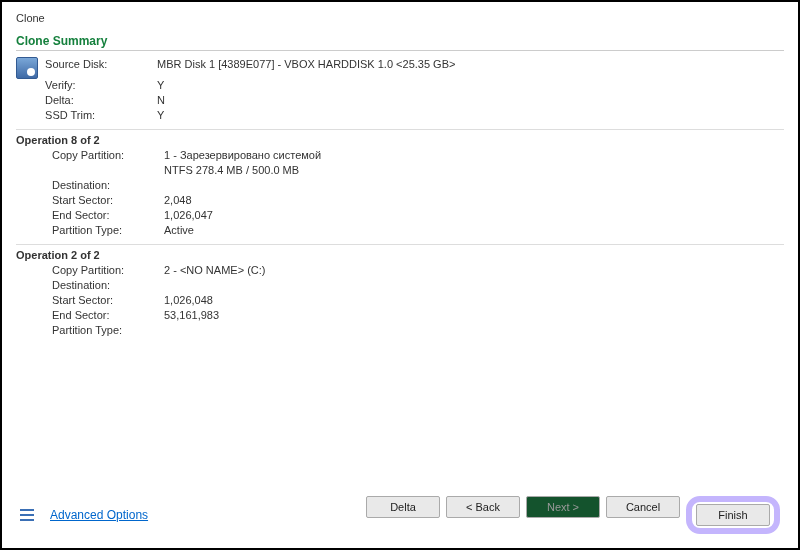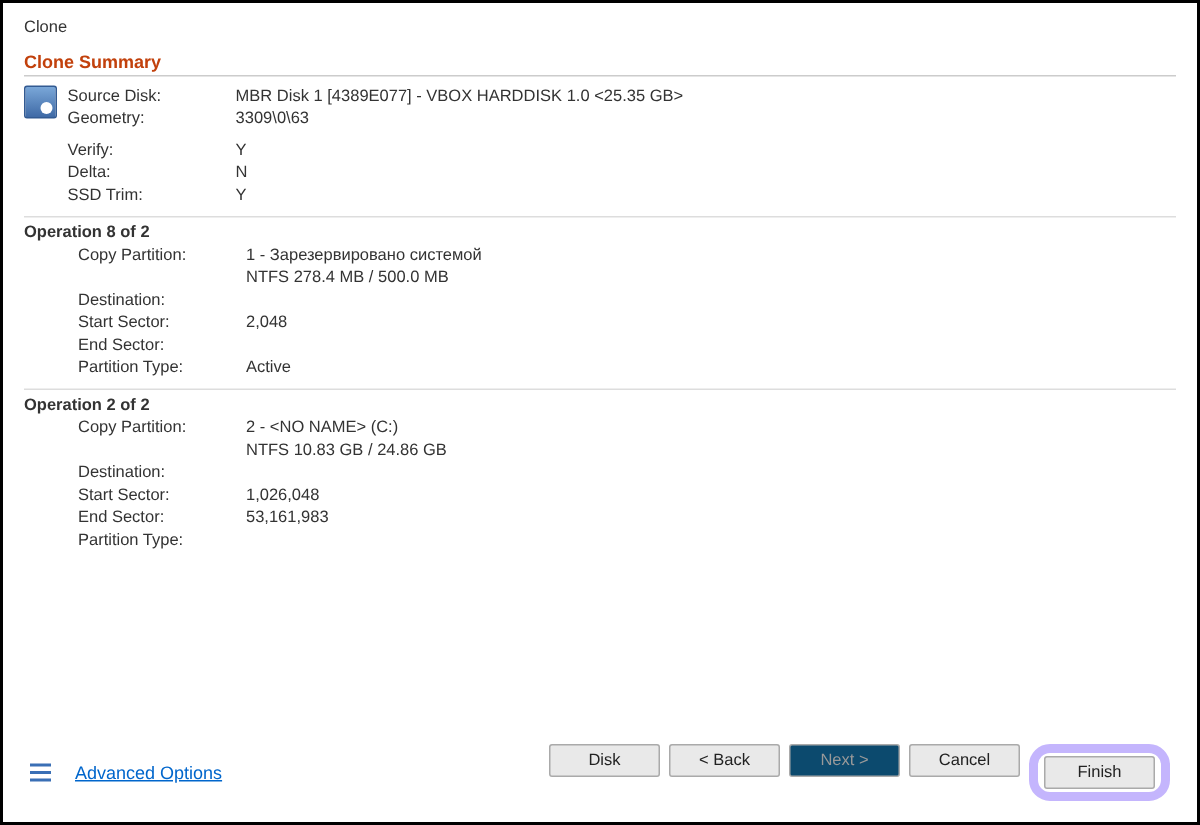--- a/index.html
+++ b/index.html
@@ -20,21 +20,21 @@
   flex-direction: column;
 }
 .title {
   font-size: 11px;
   color: #333;
   margin-bottom: 10px;
 }
 .summary-heading {
   font-weight: bold;
   font-size: 12px;
-  color: #c2410c;
+  color: #15803d;
   margin-bottom: 2px;
 }
 .rule { border: none; border-top: 1px solid #ccc; margin: 2px 0 6px; }
 .section-rule { border: none; border-top: 1px solid #ddd; margin: 6px 0 4px; }
 .content {
   flex: 1;
   overflow: auto;
   color: #333;
 }
 .icon-col {
@@ -109,21 +109,21 @@
   height: 22px;
   font-size: 11px;
   background: #e9e9e9;
   border: 1px solid #aaa;
   border-radius: 2px;
   color: #222;
   cursor: pointer;
 }
 button.win:disabled {
   color: #999;
-  background: #0c4a6e;
+  background: #14532d;
   cursor: default;
 }
 .finish-wrap {
   border: 6px solid #c4b5fd;
   border-radius: 14px;
   padding: 2px 4px;
   display: inline-flex;
 }
 </style>
 </head>
@@ -138,24 +138,20 @@
 
     <div>
       <div class="icon-col">
         <div class="disk-icon"></div>
       </div>
       <div class="info-col">
         <div class="row">
             <div class="lab">Source Disk:</div>
             <div class="val">MBR Disk 1 [4389E077] - VBOX HARDDISK 1.0  &lt;25.35 GB&gt;</div>
           </div>
-        <div class="row">
-            <div class="lab">Geometry:</div>
-            <div class="val">3309\0\63</div>
-          </div>
         <div class="spacer6"></div>
         <div class="row">
             <div class="lab">Verify:</div>
             <div class="val">Y</div>
           </div>
         <div class="row">
             <div class="lab">Delta:</div>
             <div class="val">N</div>
           </div>
         <div class="row">
@@ -179,37 +175,37 @@
       <div class="row">
           <div class="lab">Destination:</div>
           <div class="val"></div>
         </div>
       <div class="row">
           <div class="lab">Start Sector:</div>
           <div class="val">2,048</div>
         </div>
       <div class="row">
           <div class="lab">End Sector:</div>
+          <div class="val">1,026,047</div>
         </div>
       <div class="row">
           <div class="lab">Partition Type:</div>
           <div class="val">Active</div>
         </div>
     </div>
 
     <hr class="section-rule">
     <div class="op-heading">Operation 2 of 2</div>
     <div class="indent">
       <div class="row">
           <div class="lab">Copy Partition:</div>
           <div class="val">2 - &lt;NO NAME&gt; (C:)</div>
         </div>
       <div class="row">
           <div class="lab"></div>
-          <div class="val">NTFS 10.83 GB / 24.86 GB</div>
         </div>
       <div class="row">
           <div class="lab">Destination:</div>
           <div class="val"></div>
         </div>
       <div class="row">
           <div class="lab">Start Sector:</div>
           <div class="val">1,026,048</div>
         </div>
       <div class="row">
@@ -225,21 +221,21 @@
   <div class="footer">
     <a class="adv-link">
       <span class="slider-icon">
         <span></span>
           <span></span>
           <span></span>
       </span>
       <span>Advanced Options</span>
     </a>
     <div class="buttons">
-      <button class="win">Disk</button>
+      <button class="win">Delta</button>
       <button class="win">&lt; Back</button>
       <button class="win" disabled="">Next &gt;</button>
       <button class="win">Cancel</button>
       <span class="finish-wrap">
         <button class="win">Finish</button>
       </span>
     </div>
   </div>
 </div>
 

